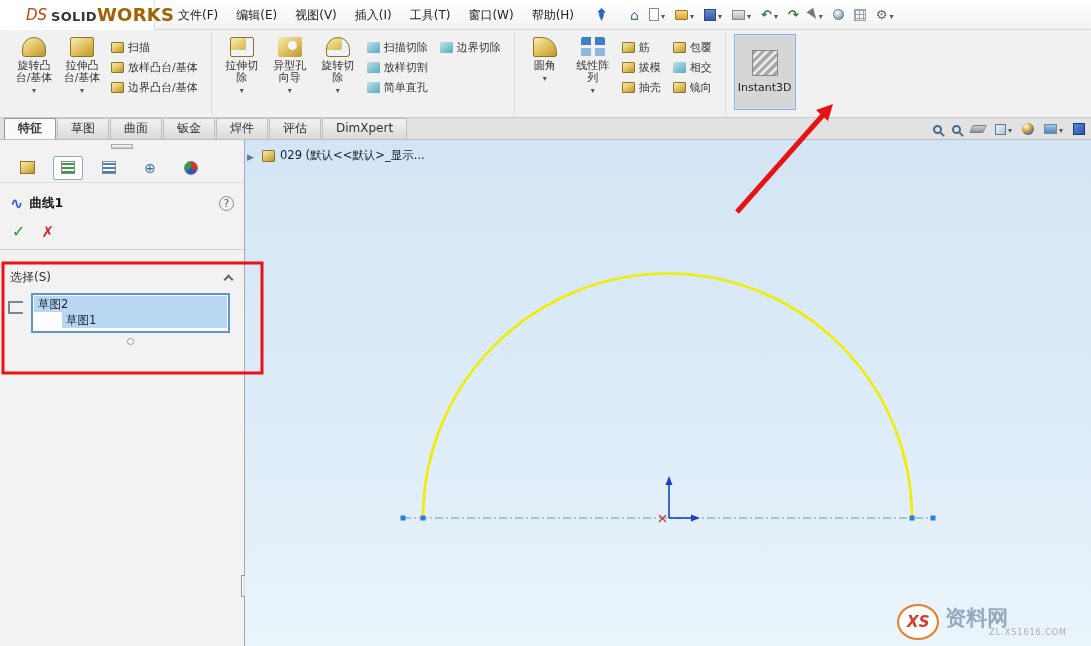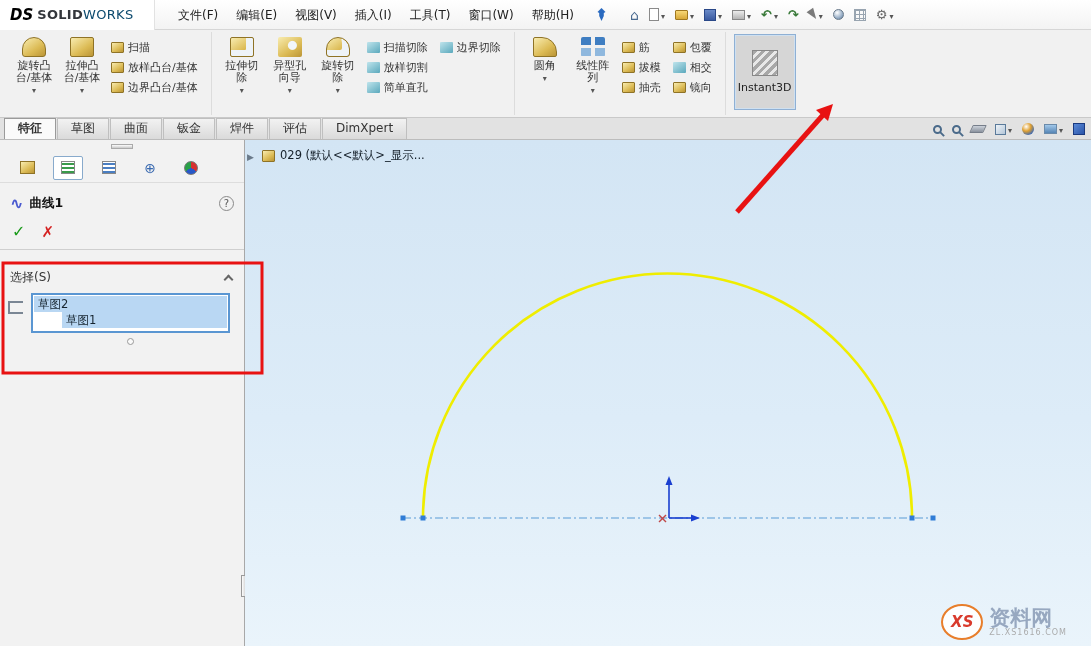--- a/index.html
+++ b/index.html
@@ -3,23 +3,23 @@
 <meta charset="utf-8">
 <style>
   * { box-sizing: border-box; margin: 0; padding: 0; }
   html,body { width:1091px; height:646px; overflow:hidden; }
   body { font-family:"DejaVu Sans","Liberation Sans",sans-serif; font-size:12px; color:#222; background:#fff; }
   .app { position:relative; width:1091px; height:646px; display:flex; flex-direction:column; }
 
   
   .menubar { height:30px; display:flex; align-items:center; background:linear-gradient(#ffffff,#f3f3f3); border-bottom:1px solid #d6d6d6; flex:0 0 30px; }
   .logo { width:155px; height:30px; display:flex; align-items:center; gap:4px; padding-left:10px; background:#fff; border-right:1px solid #e2e2e2; }
-  .logo-ds { color:#000000; font-weight:bold; font-style:italic; font-size:15px; }
+  .logo-ds { color:#c2410c; font-weight:normal; font-style:italic; font-size:15px;margin-left:16px; }
   .logo-solid { font-weight:bold; color:#33363b; font-size:13px; letter-spacing:.3px; }
-  .logo-works { font-weight:normal; color:#0c4a6e; font-size:13px; letter-spacing:.3px; }
+  .logo-works { font-weight:bold; color:#a16207; font-size:18px; letter-spacing:.3px; }
   .menus { display:flex; margin-left:14px; }
   .menu-item { padding:0 9px; height:22px; line-height:22px; cursor:default; }
   .pinwrap { margin:0 12px; display:flex; align-items:center; }
   .qbar { display:flex; align-items:center; gap:2px; margin-left:6px; }
   .qbtn { display:flex; align-items:center; gap:2px; padding:3px 4px; border-radius:2px; }
   .caret::before { content:"▾"; font-size:8px; color:#555; }
   .q-home { font-size:14px; color:#4a6a90; line-height:14px; }
   .q-page { width:10px; height:13px; background:#fff; border:1px solid #8a8a8a; }
   .q-folder { width:13px; height:10px; background:linear-gradient(#f8d878,#d8a838); border:1px solid #a07820; border-radius:1px; }
   .q-save { width:12px; height:12px; background:linear-gradient(#6a8ac8,#3a5aa0); border:1px solid #2a4888; }
@@ -106,21 +106,21 @@
   .flyout-arrow { position:absolute; left:2px; top:12px; font-size:9px; color:#6a7a8a; }
   .tree-item { position:absolute; left:17px; top:8px; display:flex; align-items:center; gap:5px; font-size:11.5px; color:#15202a; }
   .tree-icon { width:13px; height:12px; border-radius:1px; }
   .sketch { position:absolute; left:0; top:0; }
 
   
   .watermark { position:absolute; right:24px; bottom:6px; display:flex; align-items:center; gap:6px; opacity:.95; }
   .wm-circle { width:42px; height:36px; border:2px solid #e87820; border-radius:50%; background:#fff; display:flex; align-items:center; justify-content:center; font-weight:bold; font-style:italic; font-size:15px; color:#d83020; }
   .wm-col { display:flex; flex-direction:column; line-height:1.05; }
   .wm-name { font-size:21px; font-weight:bold; color:#93a4bd; }
-  .wm-url { font-size:8px; color:#a8a8a8; letter-spacing:1px; }
+  .wm-url { font-size:8px; color:#a8a8a8; letter-spacing:1px;margin-left:44px; }
 
   
   .overlay { position:absolute; left:0; top:0; pointer-events:none; z-index:50; }
 </style>
 </head>
 <body>
 
 <div class="app">
 
   <div class="menubar">

